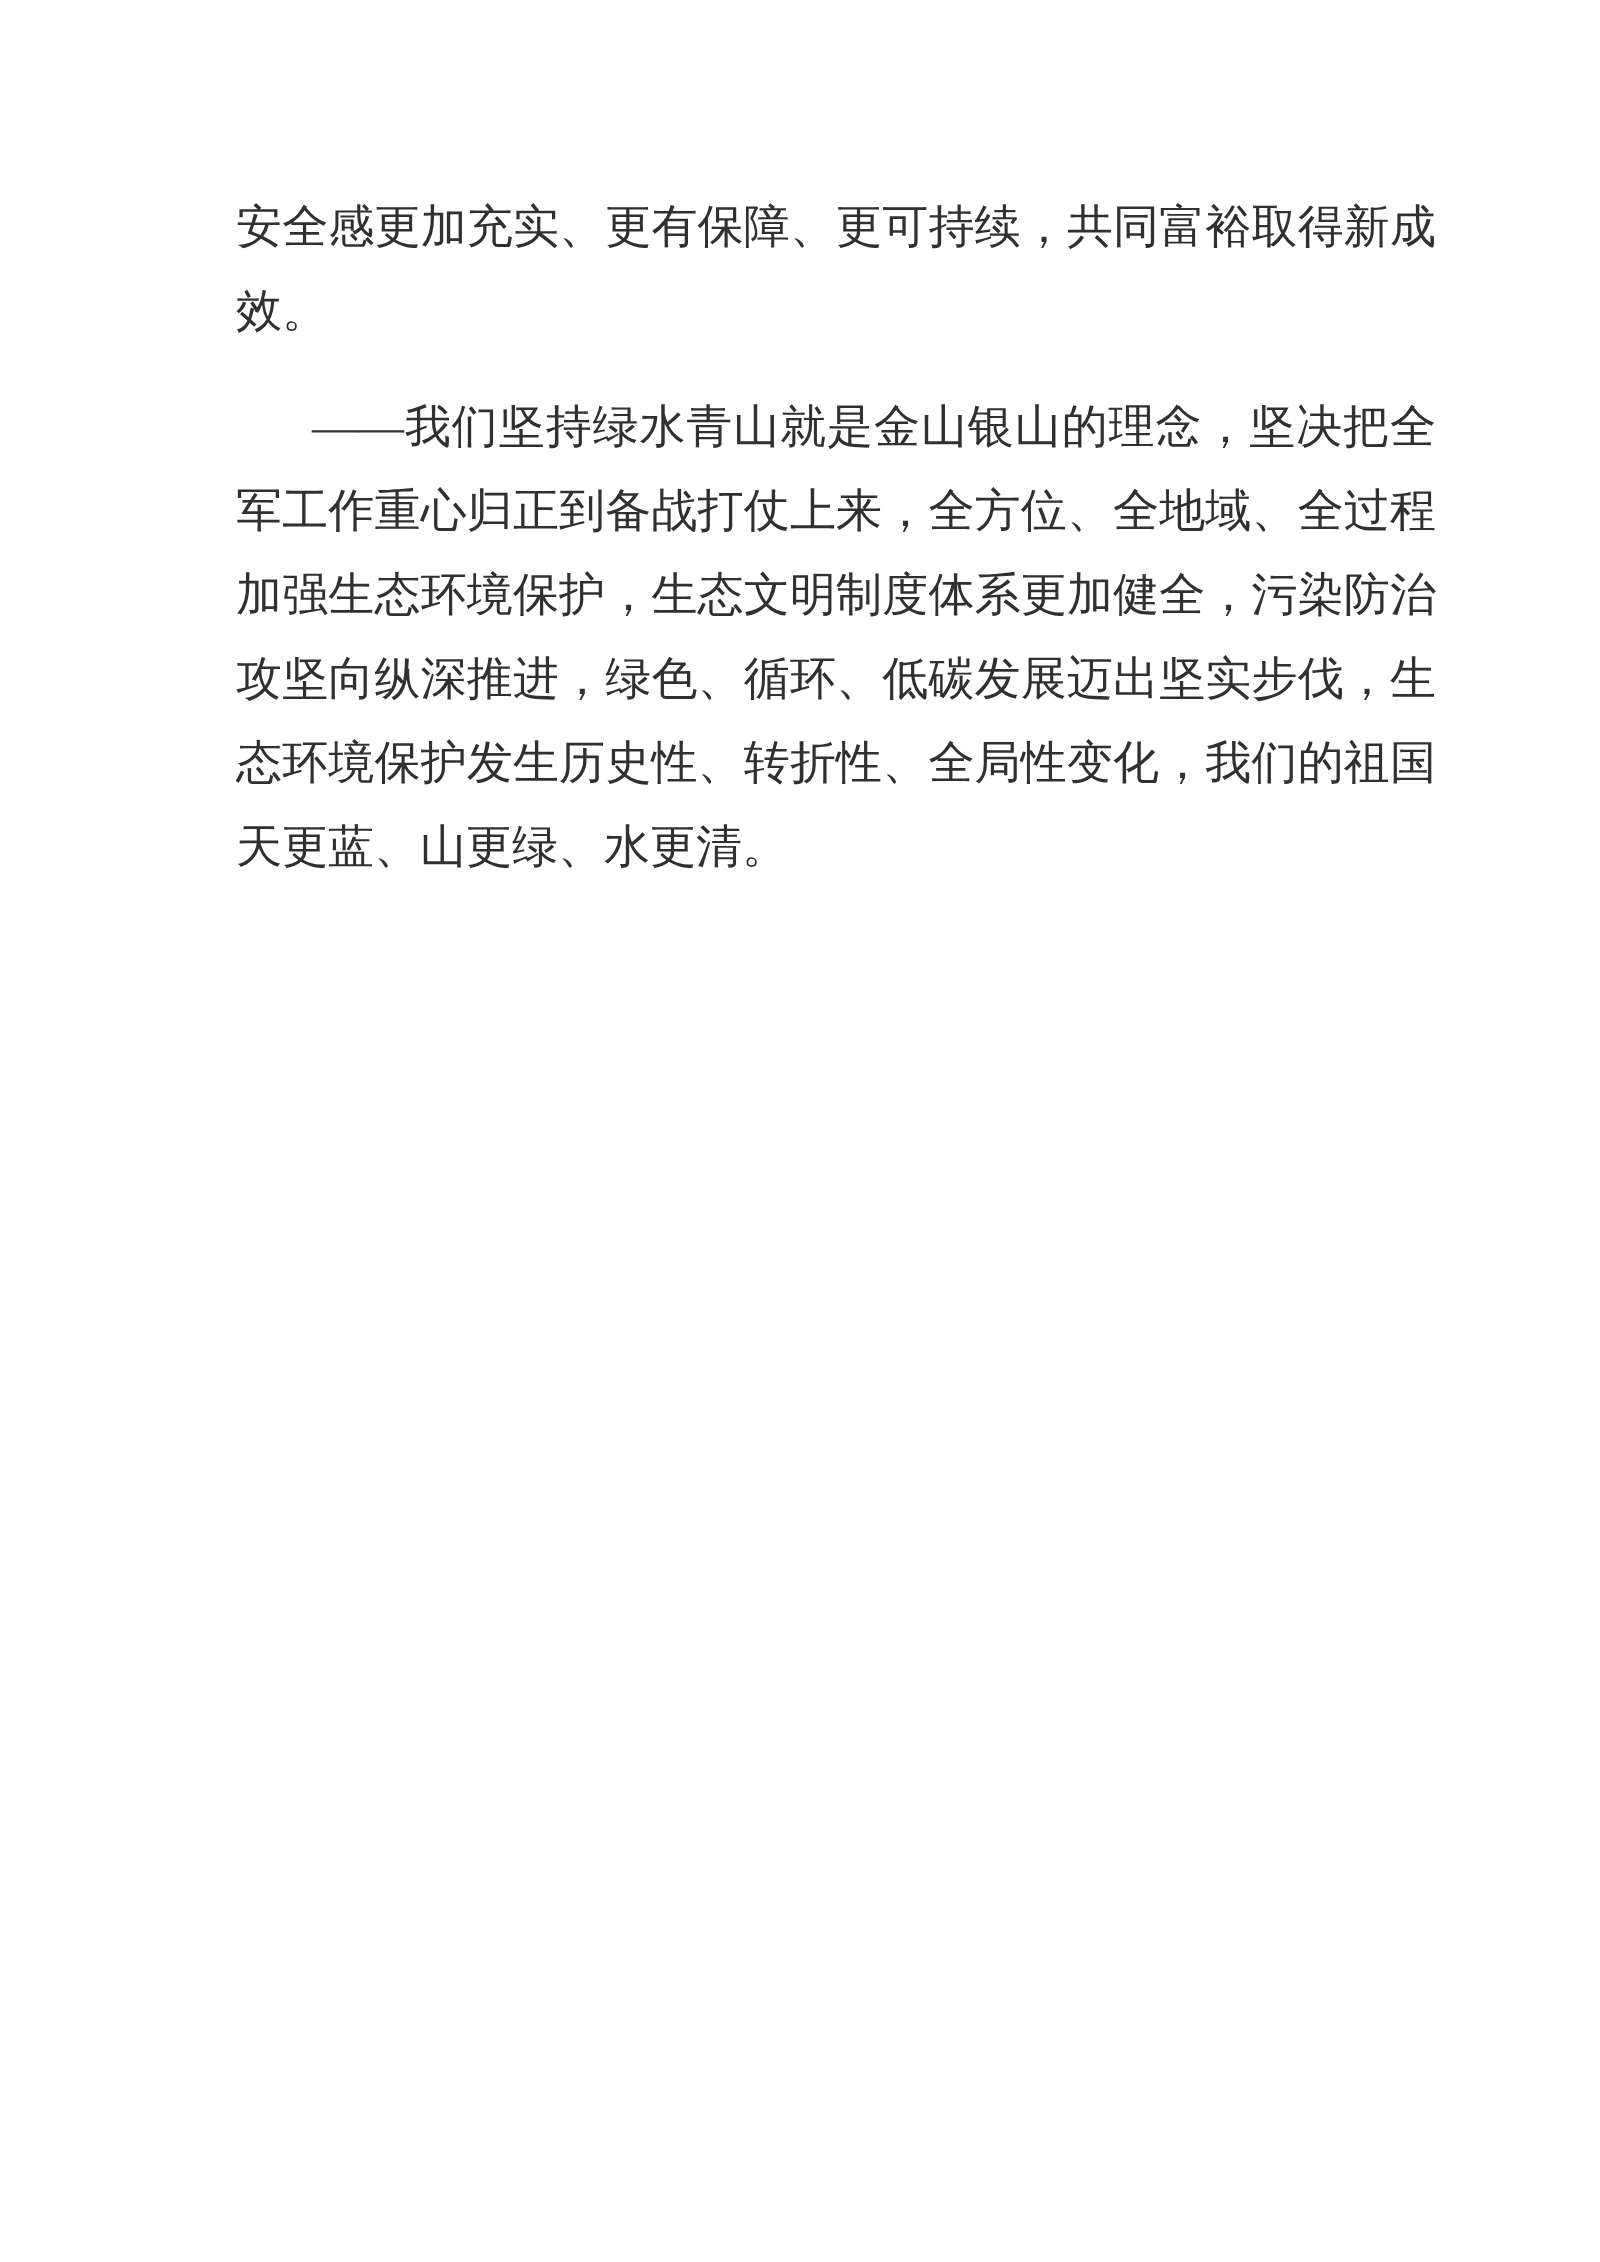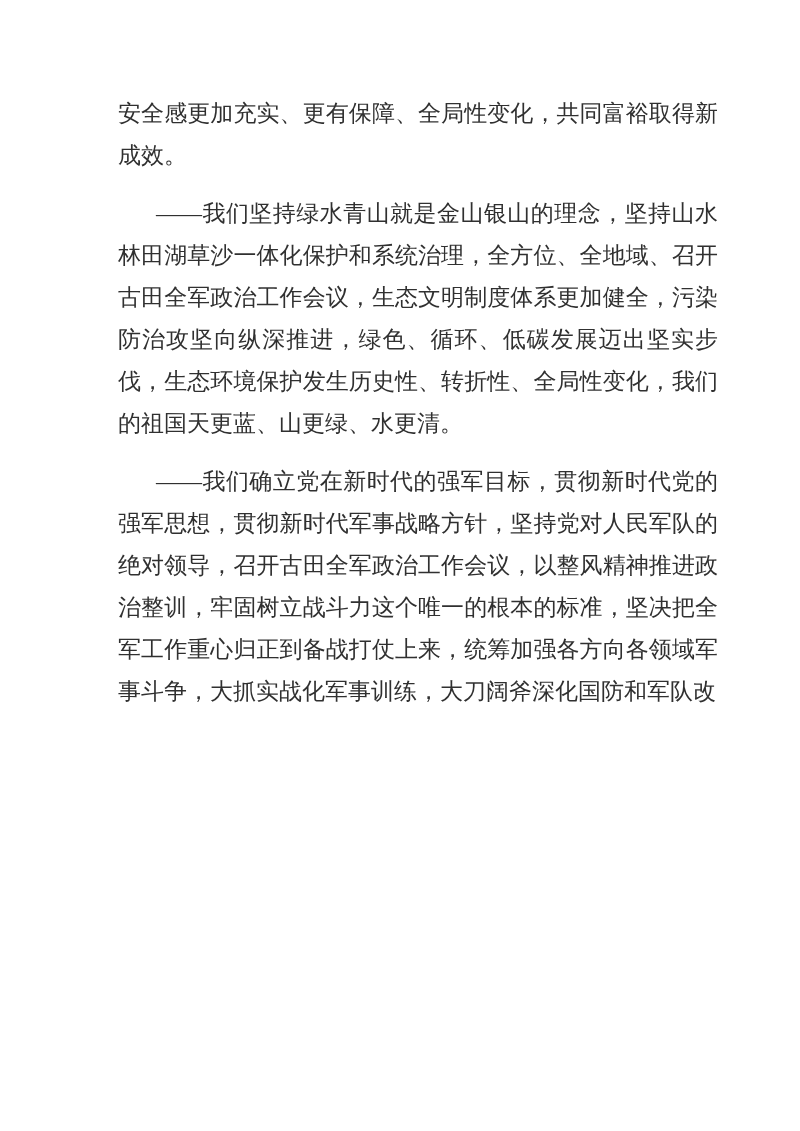--- a/index.html
+++ b/index.html
@@ -35,17 +35,16 @@
   }
   .para.no-indent {
     text-indent: 0;
   }
 </style>
 </head>
 <body>
 
 <div class="page">
   <div class="doc-body">
-    <p class="para no-indent">安全感更加充实、更有保障、全局性变化，共同富裕取得新成效。</p>
-    <p class="para indent">——我们坚持绿水青山就是金山银山的理念，坚持山水林田湖草沙一体化保护和系统治理，全方位、全地域、召开古田全军政治工作会议，生态文明制度体系更加健全，污染防治攻坚向纵深推进，绿色、循环、低碳发展迈出坚实步伐，生态环境保护发生历史性、转折性、全局性变化，我们的祖国天更蓝、山更绿、水更清。</p>
-    <p class="para indent">——我们确立党在新时代的强军目标，贯彻新时代党的强军思想，贯彻新时代军事战略方针，坚持党对人民军队的绝对领导，召开古田全军政治工作会议，以整风精神推进政治整训，牢固树立战斗力这个唯一的根本的标准，坚决把全军工作重心归正到备战打仗上来，统筹加强各方向各领域军事斗争，大抓实战化军事训练，大刀阔斧深化国防和军队改</p>
+    <p class="para no-indent">安全感更加充实、更有保障、更可持续，共同富裕取得新成效。</p>
+    <p class="para indent">——我们坚持绿水青山就是金山银山的理念，坚决把全军工作重心归正到备战打仗上来，全方位、全地域、全过程加强生态环境保护，生态文明制度体系更加健全，污染防治攻坚向纵深推进，绿色、循环、低碳发展迈出坚实步伐，生态环境保护发生历史性、转折性、全局性变化，我们的祖国天更蓝、山更绿、水更清。</p>
   </div>
 </div>
 
 </body></html>

